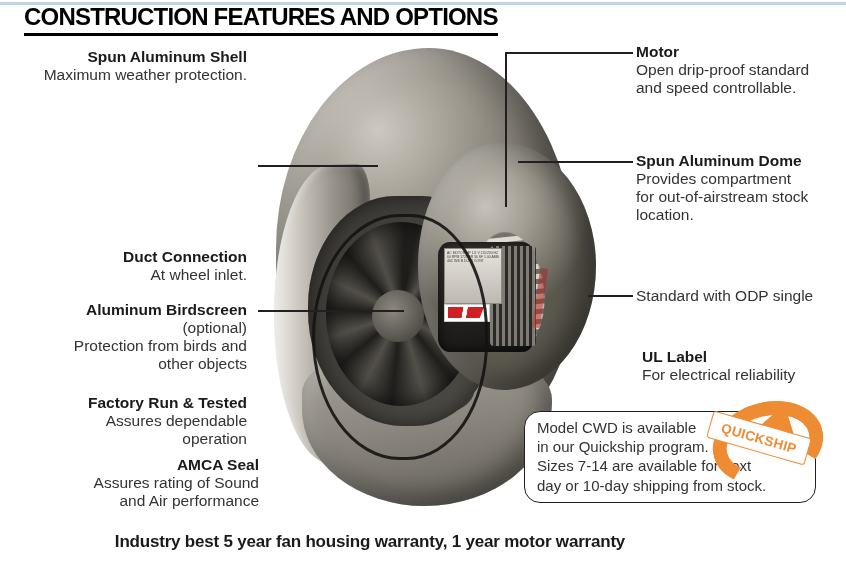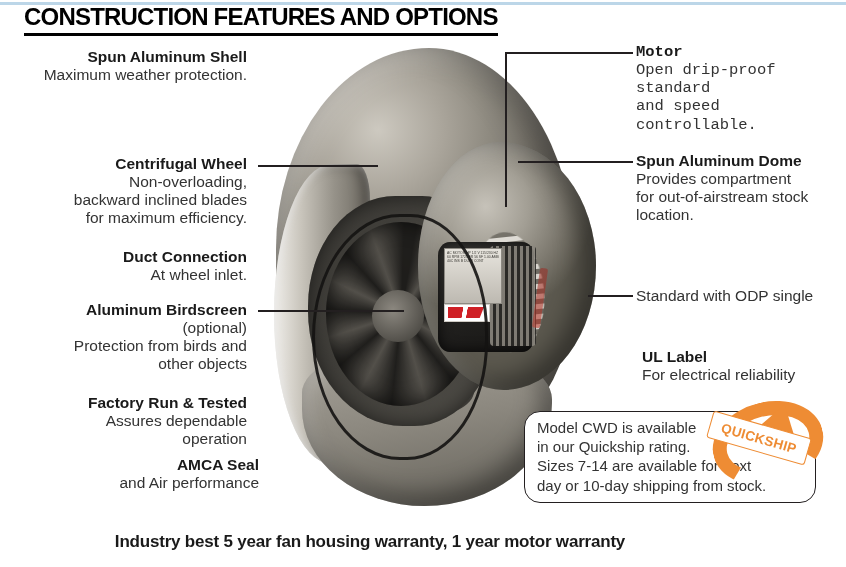--- a/index.html
+++ b/index.html
@@ -213,26 +213,20 @@
   <div class="lead v" style="left:505px;top:52px;height:155px;"></div>
 
   <div class="lead h" style="left:518px;top:161px;width:115px;"></div>
   <div class="lead h" style="left:588px;top:295px;width:45px;"></div>
 
   <div class="callout left-col" style="left:0;top:48px;width:247px;">
     <div class="hd">Spun Aluminum Shell</div>
     <div class="bd">Maximum weather protection.</div>
   </div>
 
-  <div class="callout left-col" style="left:0;top:155px;width:247px;">
-    <div class="hd">Centrifugal Wheel</div>
-    <div class="bd">Non-overloading,</div>
-    <div class="bd">backward inclined blades</div>
-    <div class="bd">for maximum efficiency.</div>
-  </div>
 
   <div class="callout left-col" style="left:0;top:301px;width:247px;">
     <div class="hd">Aluminum Birdscreen</div>
     <div class="bd">(optional)</div>
     <div class="bd">Protection from birds and</div>
     <div class="bd">other objects</div>
   </div>
 
   <div class="callout left-col" style="left:0;top:248px;width:247px;">
     <div class="hd">Duct Connection</div>
@@ -240,24 +234,25 @@
   </div>
 
   <div class="callout left-col" style="left:0;top:394px;width:247px;">
     <div class="hd">Factory Run &amp; Tested</div>
     <div class="bd">Assures dependable</div>
     <div class="bd">operation</div>
   </div>
 
   <div class="callout left-col" style="left:12px;top:456px;width:247px;">
     <div class="hd">AMCA Seal</div>
+    <div class="bd">Assures rating of Sound</div>
     <div class="bd">and Air performance</div>
   </div>
 
-  <div class="callout right-col" style="left:636px;top:43px;width:208px;font-family:Liberation Mono, monospace;">
+  <div class="callout right-col" style="left:636px;top:43px;width:208px;">
     <div class="hd">Motor</div>
     <div class="bd">Open drip-proof standard</div>
     <div class="bd">and speed controllable.</div>
   </div>
 
   <div class="callout right-col" style="left:636px;top:152px;width:208px;">
     <div class="hd">Spun Aluminum Dome</div>
     <div class="bd">Provides compartment</div>
     <div class="bd">for out-of-airstream stock</div>
     <div class="bd">location.</div>
@@ -267,21 +262,21 @@
     <div class="bd">Standard with ODP single</div>
   </div>
 
   <div class="callout right-col" style="left:642px;top:348px;width:208px;">
     <div class="hd">UL Label</div>
     <div class="bd">For electrical reliability</div>
   </div>
 
   <div class="qs-box">
     <p>Model CWD is available</p>
-    <p>in our Quickship rating.</p>
+    <p>in our Quickship program.</p>
     <p>Sizes 7-14 are available for next</p>
     <p>day or 10-day shipping from stock.</p>
   </div>
 
   <div class="qs-badge">
     <div class="qs-ring"></div>
     <div class="qs-arrow"></div>
     <div class="qs-band">
       <span>QUICKSHIP</span>
     </div>

